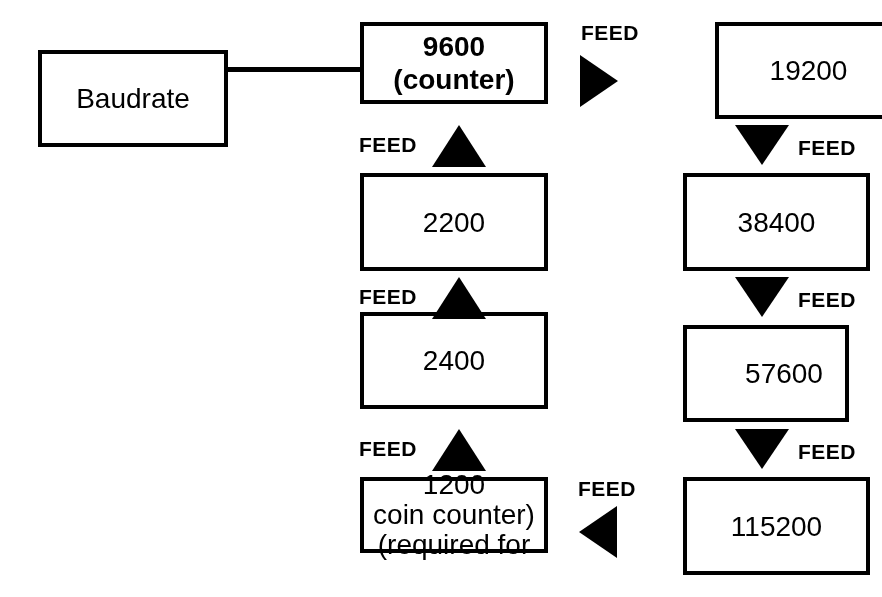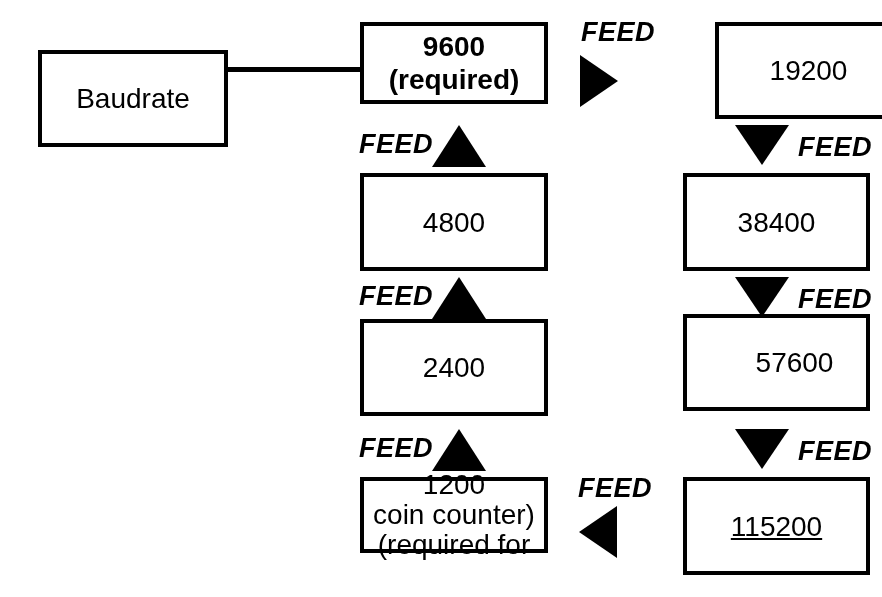--- a/index.html
+++ b/index.html
@@ -32,25 +32,24 @@
   .box.tight {
     line-height: 30px;
   }
   .hline {
     position: absolute;
     background: #000000;
   }
   .feed {
     position: absolute;
     font-weight: bold;
-    font-size: 27px;
+    font-size: 21px;
     line-height: 27px;
     letter-spacing: 0.5px;
     white-space: nowrap;
-    font-style: italic;
   }
   .tri {
     position: absolute;
     width: 0;
     height: 0;
   }
   .tri-up {
     border-left: 27px solid transparent;
     border-right: 27px solid transparent;
     border-bottom: 42px solid #000000;
@@ -77,50 +76,50 @@
 <div class="canvas">
 
   <div class="box" style="left:38px; top:22px; width:190px; height:97px;margin-top:28px;">
     <div>Baudrate</div>
   </div>
 
   <div class="hline" style="left:228px; top:67px; width:132px; height:5px;"></div>
 
   <div class="box" style="left:360px; top:22px; width:188px; height:82px;font-weight:bold;">
     <div>9600</div>
-    <div>(required)</div>
+    <div>(counter)</div>
   </div>
 
   <div class="box" style="left:360px; top:173px; width:188px; height:98px;">
-    <div>4800</div>
+    <div>2200</div>
   </div>
 
-  <div class="box" style="left:360px; top:319px; width:188px; height:97px;">
+  <div class="box" style="left:360px; top:312px; width:188px; height:97px;">
     <div>2400</div>
   </div>
 
   <div class="box tight" style="left:360px; top:477px; width:188px; height:76px;">
     <div>1200</div>
     <div>coin counter)</div>
     <div>(required for</div>
   </div>
 
   <div class="box" style="left:683px; top:22px; width:187px; height:97px;margin-left:32px;">
     <div>19200</div>
   </div>
 
   <div class="box" style="left:683px; top:173px; width:187px; height:98px;">
     <div>38400</div>
   </div>
 
-  <div class="box" style="left:683px; top:314px; width:187px; height:97px;padding-left:36px;">
+  <div class="box" style="left:683px; top:325px; width:166px; height:97px;padding-left:36px;">
     <div>57600</div>
   </div>
 
-  <div class="box" style="left:683px; top:477px; width:187px; height:98px;text-decoration:underline;">
+  <div class="box" style="left:683px; top:477px; width:187px; height:98px;">
     <div>115200</div>
   </div>
 
   <div class="feed" style="left:581px; top:19px;">FEED</div>
   <div class="tri tri-right" style="left:580px; top:55px;"></div>
 
   <div class="feed" style="left:359px; top:131px;">FEED</div>
   <div class="tri tri-up" style="left:432px; top:125px;"></div>
 
   <div class="feed" style="left:359px; top:283px;">FEED</div>

